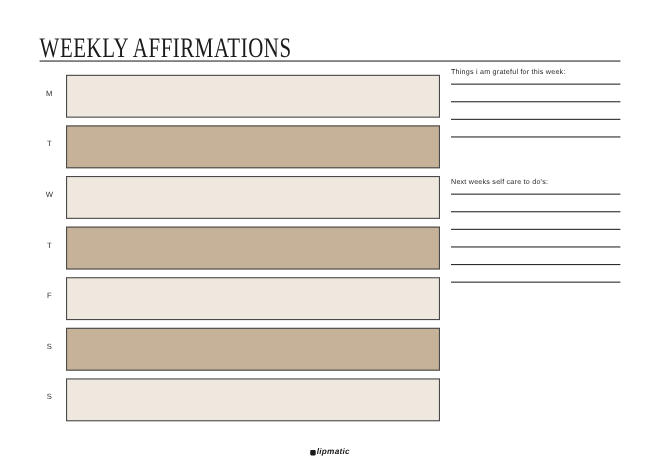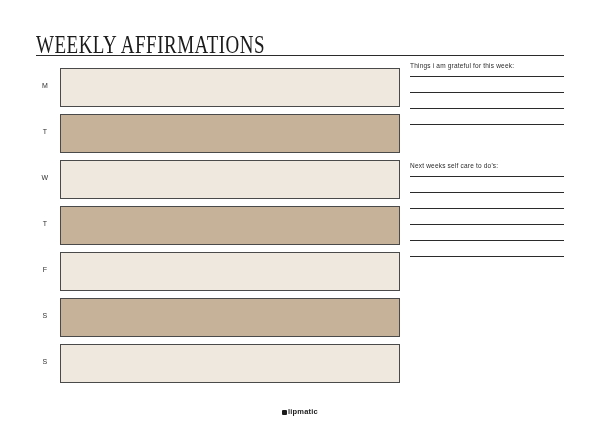--- a/index.html
+++ b/index.html
@@ -104,20 +104,21 @@
     margin-bottom: 7px;
   }
 
   
   .footer {
     position: absolute;
     left: 0;
     top: 400px;
     width: 600px;
     text-align: center;
+    font-style: italic;
   }
   .logo {
     display: inline-block;
     font-size: 7.5px;
     font-weight: bold;
     color: #1b1b1b;
     letter-spacing: 0.2px;
   }
   .logo .mark {
     display: inline-block;

